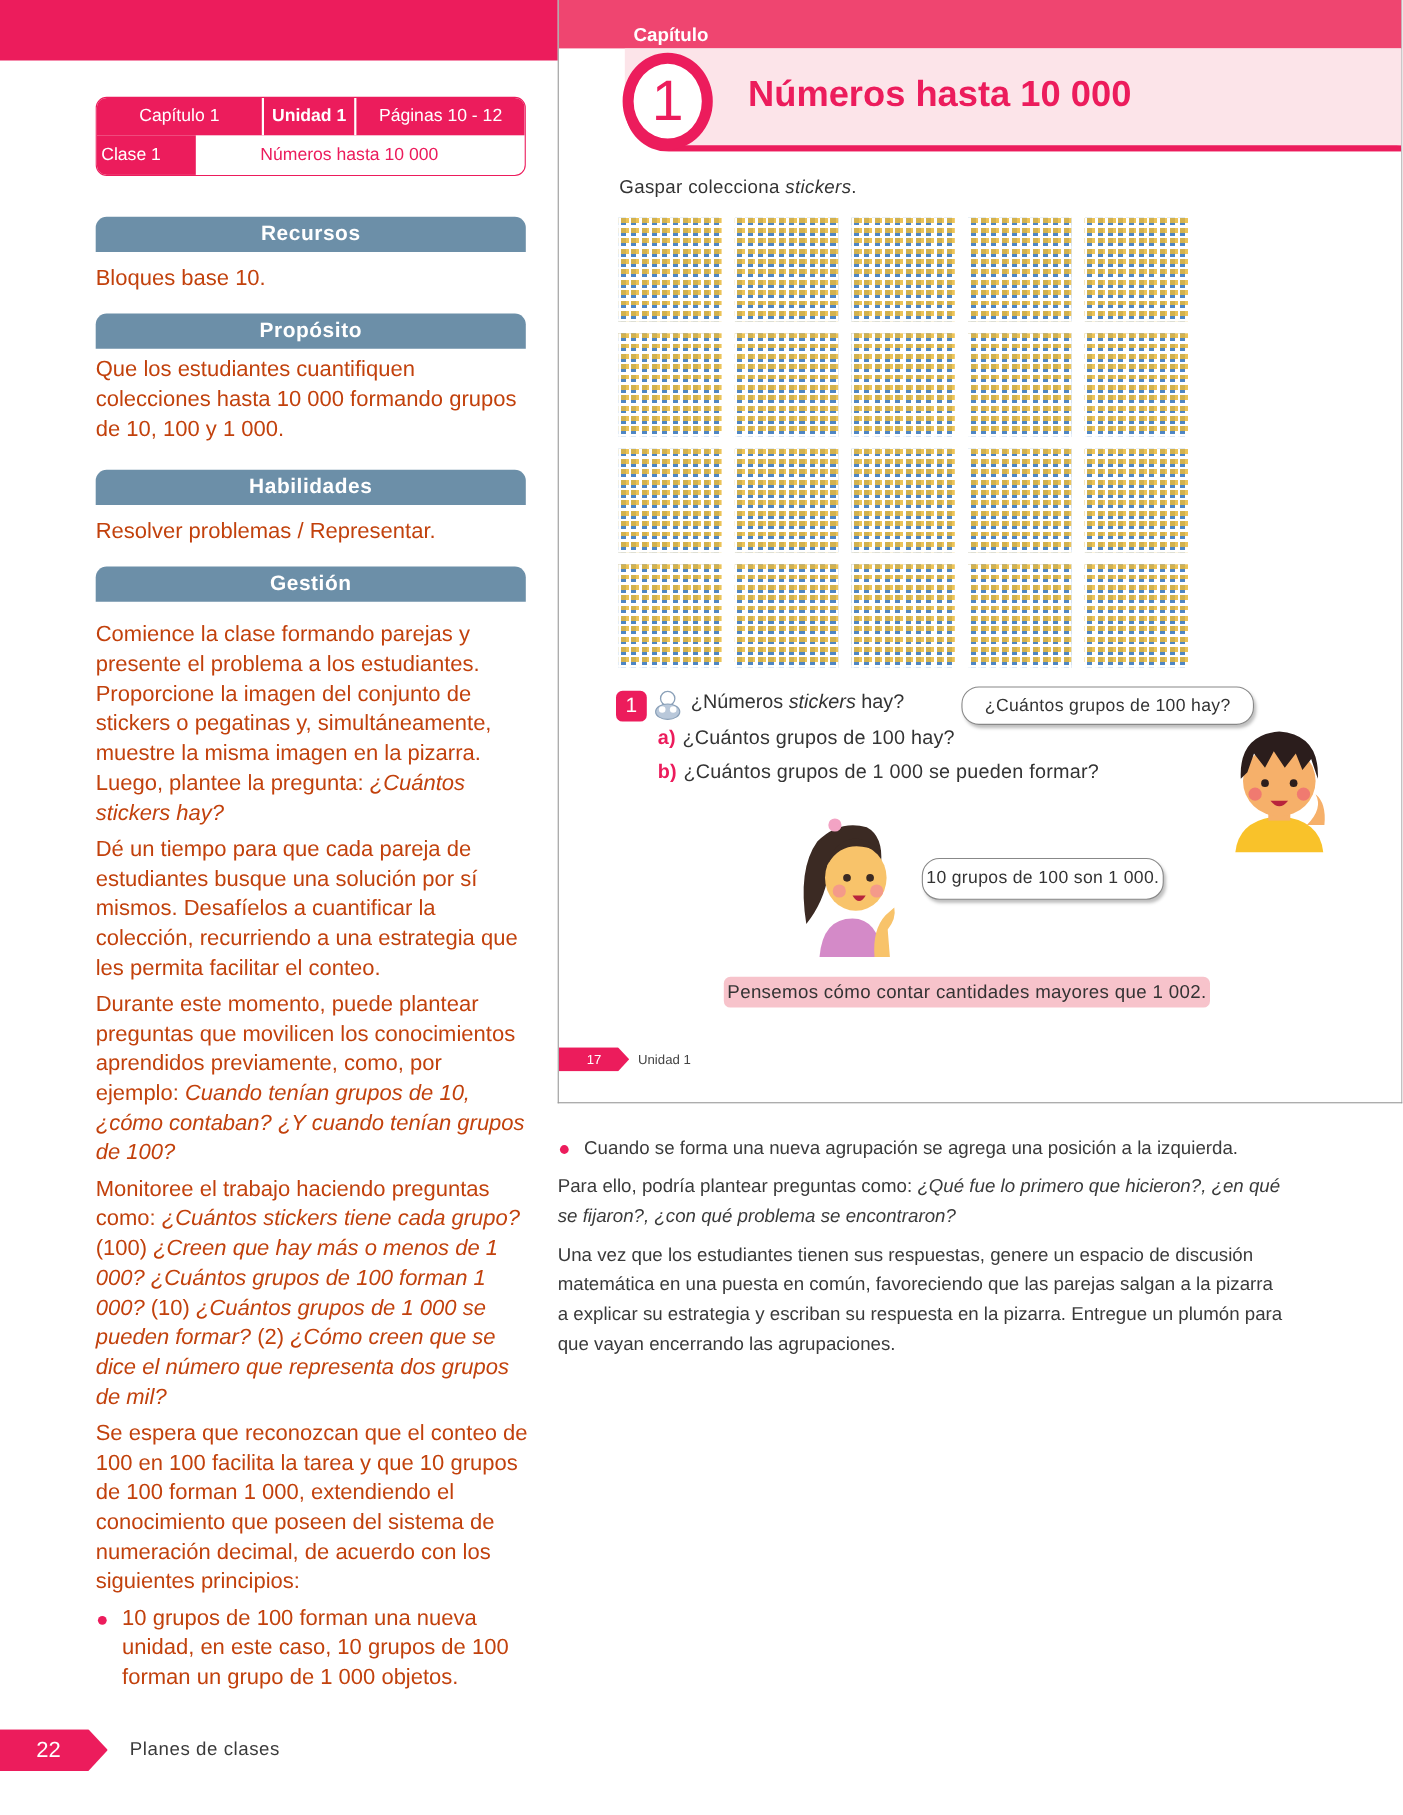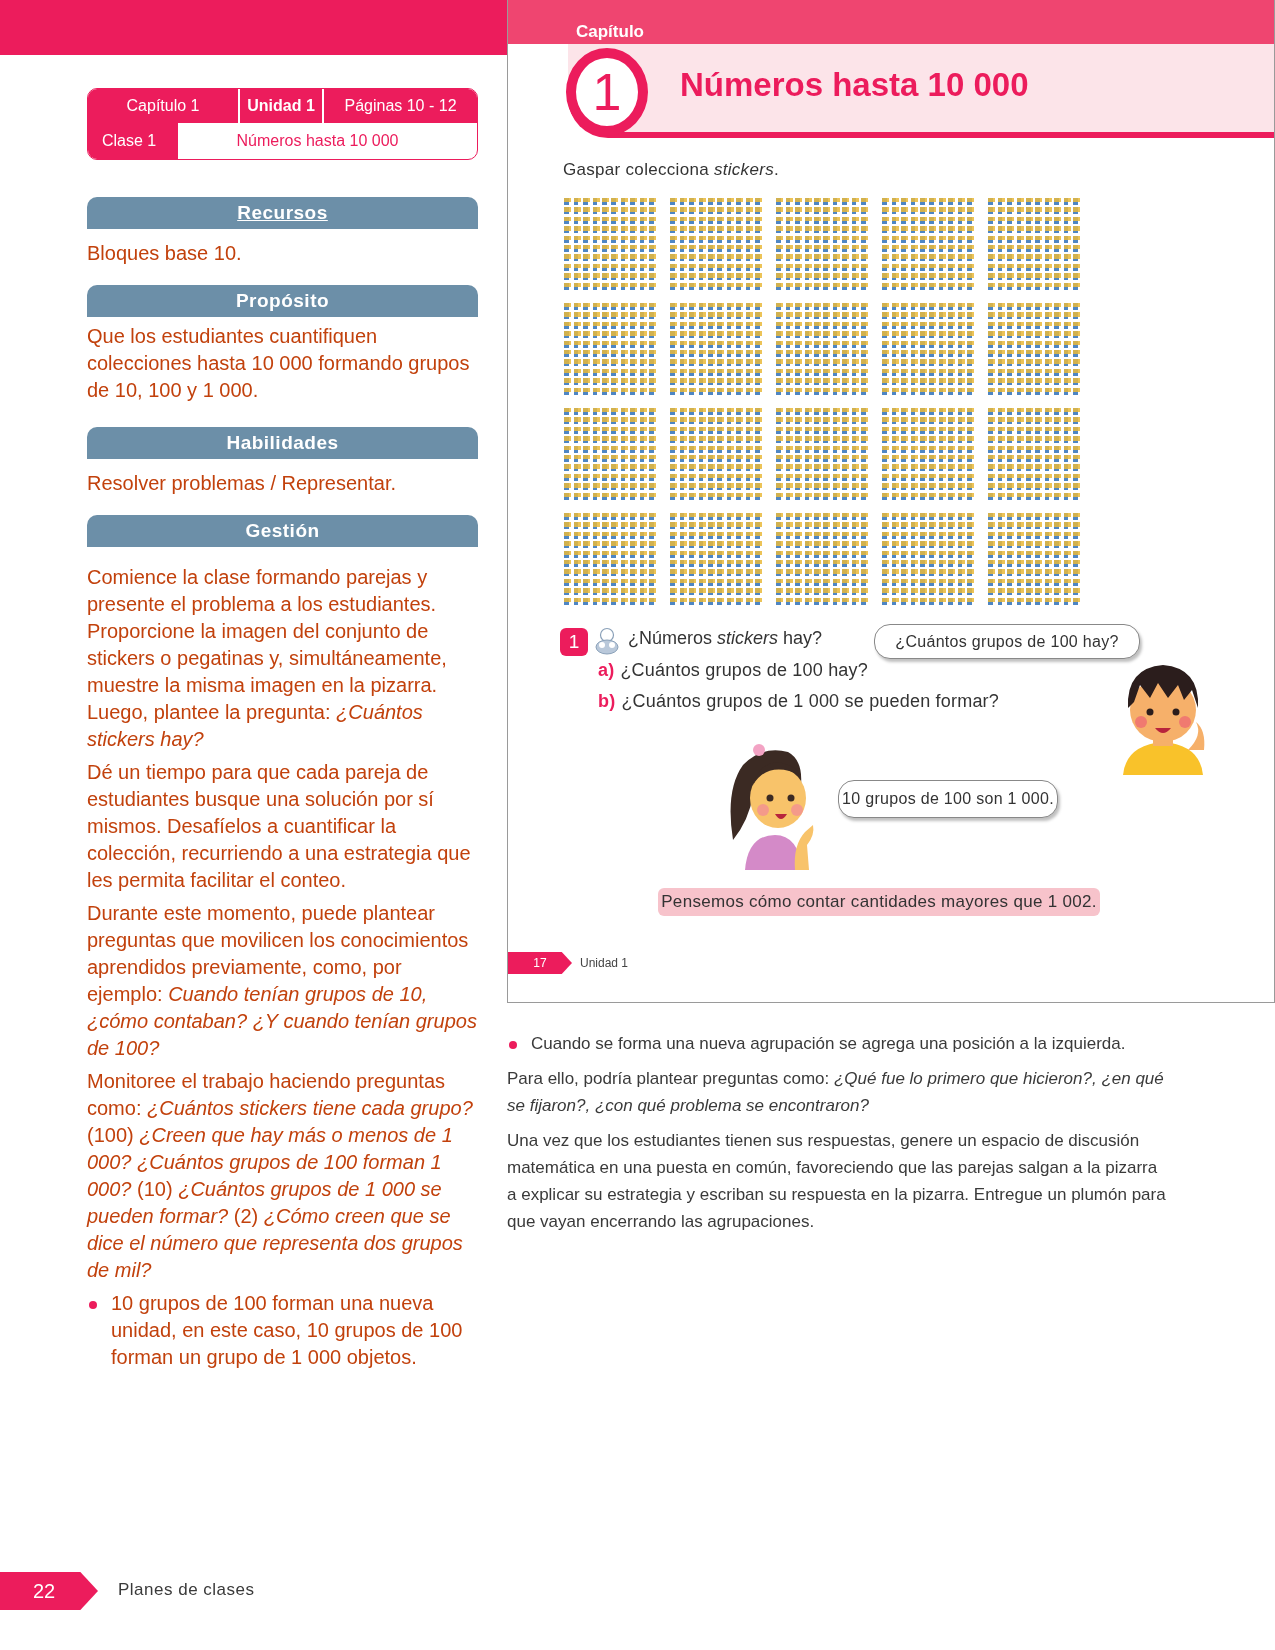--- a/index.html
+++ b/index.html
@@ -9,21 +9,21 @@
 
   
   .infobox { position:absolute; left:87px; top:88px; width:389px; height:70px; border:1.5px solid #ec1c5c;
              border-radius:10px; overflow:hidden; font-size:16px; }
   .info-row1 { display:flex; height:34px; background:#ec1c5c; color:#fff; }
   .info-row1 > div { display:flex; align-items:center; justify-content:center; }
   .info-cap { width:150px; border-right:2px solid #fff; }
   .info-uni { width:82px; border-right:2px solid #fff; font-weight:bold; }
   .info-pag { flex:1; }
   .info-row2 { display:flex; height:36px; }
-  .info-clase { width:90px; background:#ec1c5c; color:#fff; display:flex; align-items:center; padding-left:14px; box-sizing:border-box; }
+  .info-clase { width:90px; background:#ec1c5c; color:#fff; display:flex; align-items:center; padding-left:4px; box-sizing:border-box; }
   .info-tema { flex:1; color:#ec1c5c; display:flex; align-items:center; justify-content:center; padding-right:20px; }
 
   
   .sec-head { position:absolute; left:87px; width:391px; height:32px; background:#6c8fa8; color:#fff;
               border-radius:10px 10px 0 0; font-size:19px; font-weight:bold; display:flex; align-items:center;
               justify-content:center; letter-spacing:0.5px; }
   .body-text { position:absolute; left:87px; width:395px; font-size:20px; line-height:27px; color:#c2410c; }
   .body-text p { margin:0 0 6px 0; }
   .it { font-style:italic; }
   .bullet { position:relative; padding-left:24px; }
@@ -93,35 +93,36 @@
     <div class="info-cap">Capítulo 1</div>
     <div class="info-uni">Unidad 1</div>
     <div class="info-pag">Páginas 10 - 12</div>
   </div>
   <div class="info-row2">
     <div class="info-clase">Clase 1</div>
     <div class="info-tema">Números hasta 10 000</div>
   </div>
 </div>
 
-<div class="sec-head" style="top:197px;text-decoration:underline;">Recursos</div>
+<div class="sec-head" style="top:197px;">Recursos</div>
 <div class="body-text" style="top:240px;">Bloques base 10.</div>
 
 <div class="sec-head" style="top:285px;">Propósito</div>
 <div class="body-text" style="top:323px;">Que los estudiantes cuantifiquen colecciones hasta 10 000 formando grupos de 10, 100 y 1 000.</div>
 
 <div class="sec-head" style="top:427px;">Habilidades</div>
 <div class="body-text" style="top:470px;">Resolver problemas / Representar.</div>
 
 <div class="sec-head" style="top:515px;">Gestión</div>
 <div class="body-text" style="top:564px;">
   <p><span>Comience la clase formando parejas y presente el problema a los estudiantes. Proporcione la imagen del conjunto de stickers o pegatinas y, simultáneamente, muestre la misma imagen en la pizarra. Luego, plantee la pregunta: </span><span class="it">¿Cuántos stickers hay?</span></p>
   <p>Dé un tiempo para que cada pareja de estudiantes busque una solución por sí mismos. Desafíelos a cuantificar la colección, recurriendo a una estrategia que les permita facilitar el conteo.</p>
   <p><span>Durante este momento, puede plantear preguntas que movilicen los conocimientos aprendidos previamente, como, por ejemplo: </span><span class="it">Cuando tenían grupos de 10, ¿cómo contaban? ¿Y cuando tenían grupos de 100?</span></p>
   <p><span>Monitoree el trabajo haciendo preguntas como: </span><span class="it">¿Cuántos stickers tiene cada grupo?</span><span> (100) </span><span class="it">¿Creen que hay más o menos de 1 000? ¿Cuántos grupos de 100 forman 1 000?</span><span> (10) </span><span class="it">¿Cuántos grupos de 1 000 se pueden formar?</span><span> (2) </span><span class="it">¿Cómo creen que se dice el número que representa dos grupos de mil?</span></p>
+  <p>Se espera que reconozcan que el conteo de 100 en 100 facilita la tarea y que 10 grupos de 100 forman 1 000, extendiendo el conocimiento que poseen del sistema de numeración decimal, de acuerdo con los siguientes principios:</p>
   <p class="bullet"><span class="dot"></span><span>10 grupos de 100 forman una nueva unidad, en este caso, 10 grupos de 100 forman un grupo de 1 000 objetos.</span></p>
 </div>
 
 <div class="footer-tab">22</div>
 <div class="footer-label">Planes de clases</div>
 
 <div class="book">
   <div class="book-band"></div>
   <div class="book-cap-label">Capítulo</div>
   <div class="book-title-band"></div>

